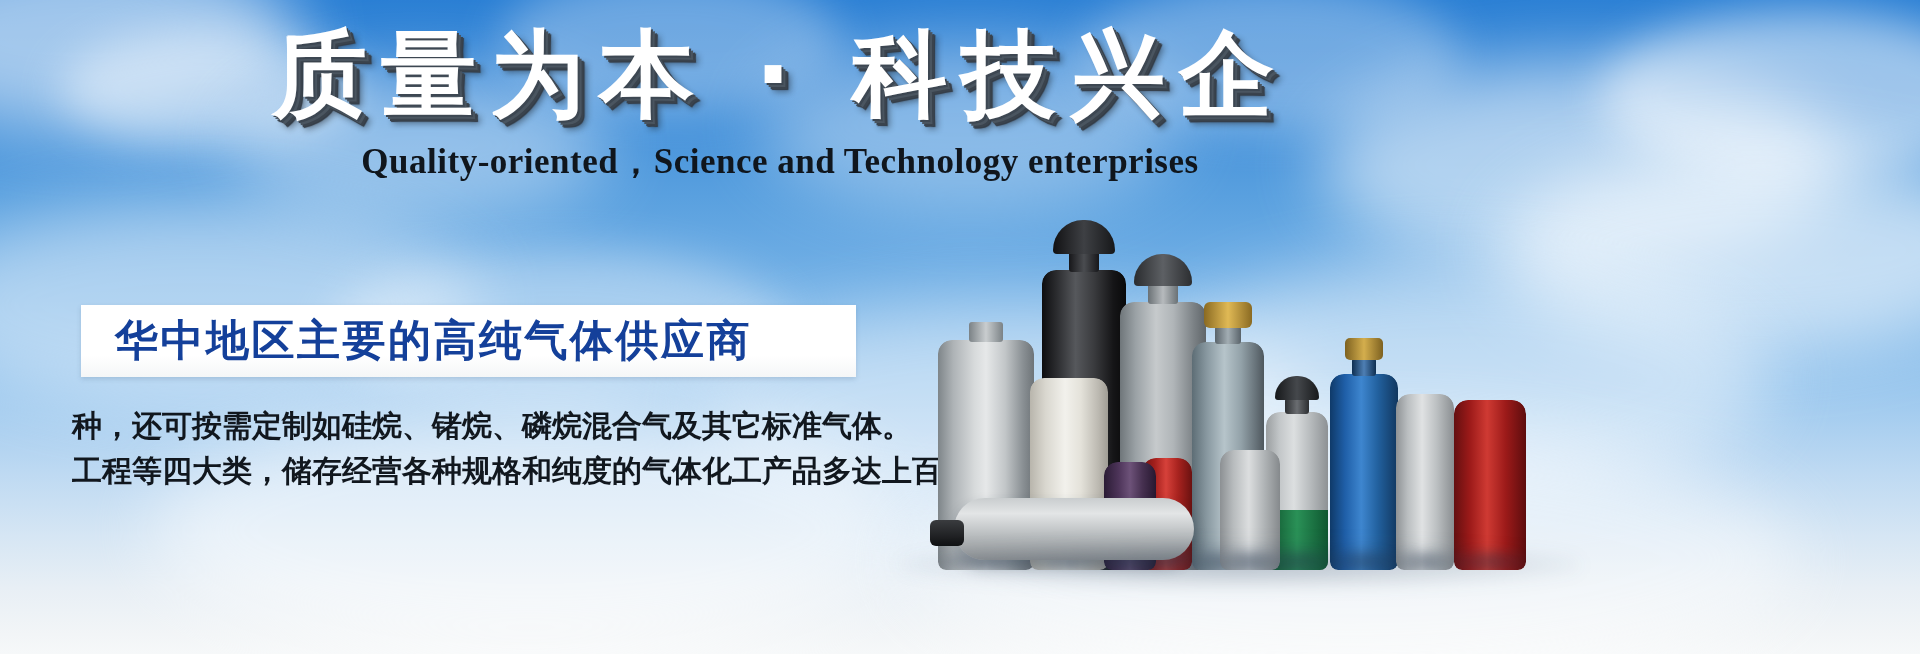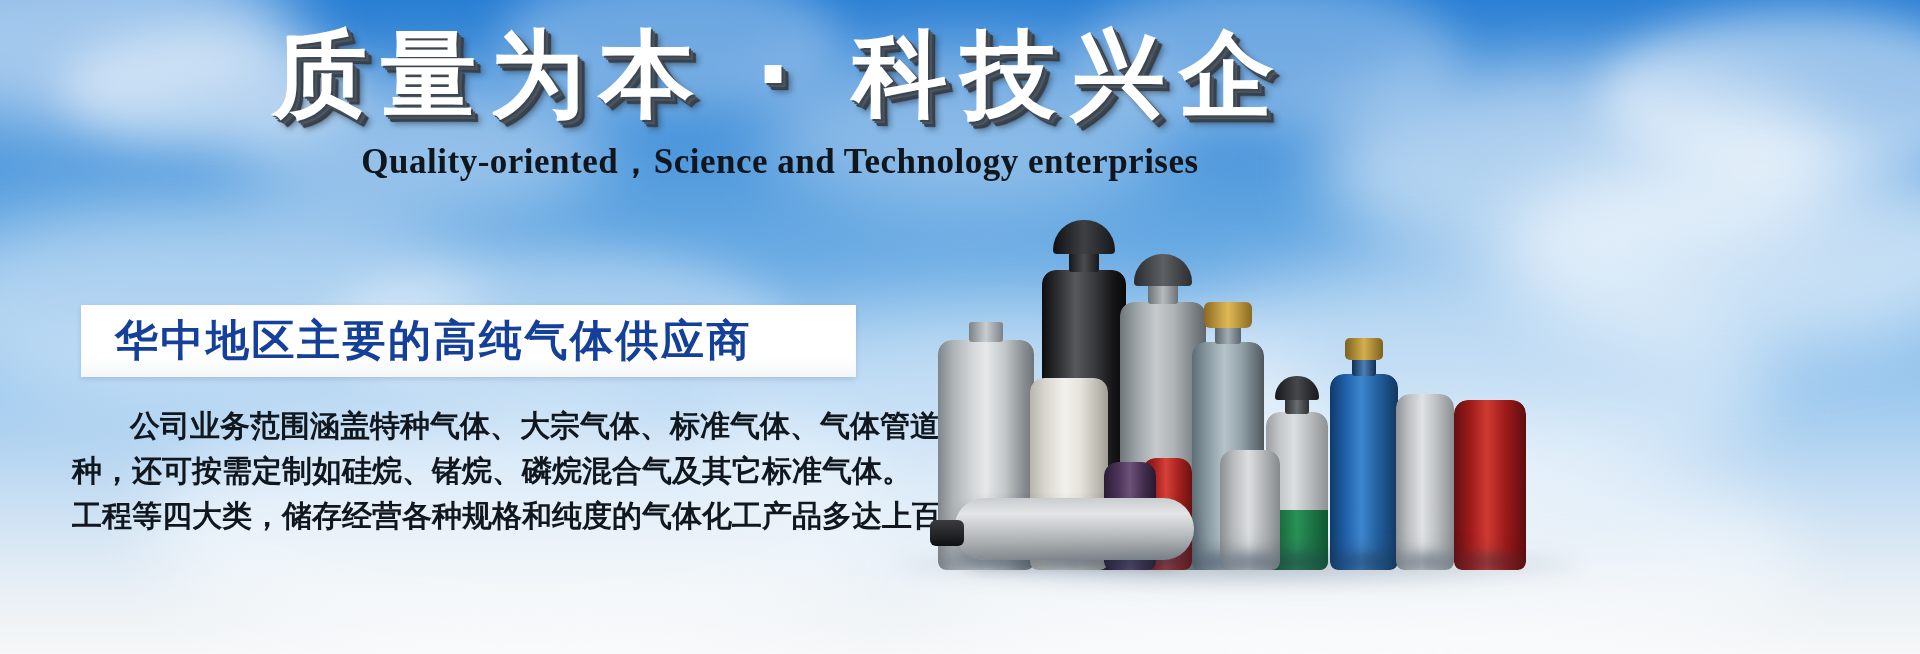--- a/index.html
+++ b/index.html
@@ -81,21 +81,20 @@
 
   <div id="headline">质量为本 · 科技兴企</div>
 
   <div id="subtitle">Quality-oriented，Science and Technology enterprises</div>
 
   <div id="slogan-box">
     <span id="slogan-text">华中地区主要的高纯气体供应商</span>
   </div>
 
   <div id="paragraph">
-    <div class="pline indent">公司业务范围涵盖特种气体、大宗气体、标准气体、气体管道</div>
     <div class="pline">种，还可按需定制如硅烷、锗烷、磷烷混合气及其它标准气体。</div>
     <div class="pline">工程等四大类，储存经营各种规格和纯度的气体化工产品多达上百</div>
   </div>
 
   <div id="cylinders">
 
     <div class="cyl" style="left:8px;width:96px;height:230px;">
       <div class="body" style="background:linear-gradient(to right,#7e8589 0%,#aeb3b6 16%,#d7dadb 38%,#e6e8e9 50%,#c2c6c8 70%,#8b9195 88%,#6e7478 100%);"></div>
       <div class="shadowfloor"></div>
     </div>

